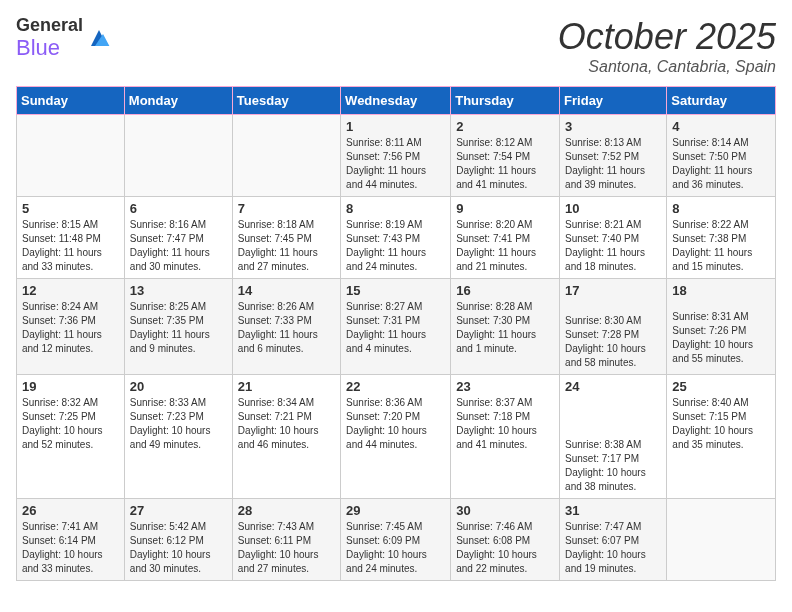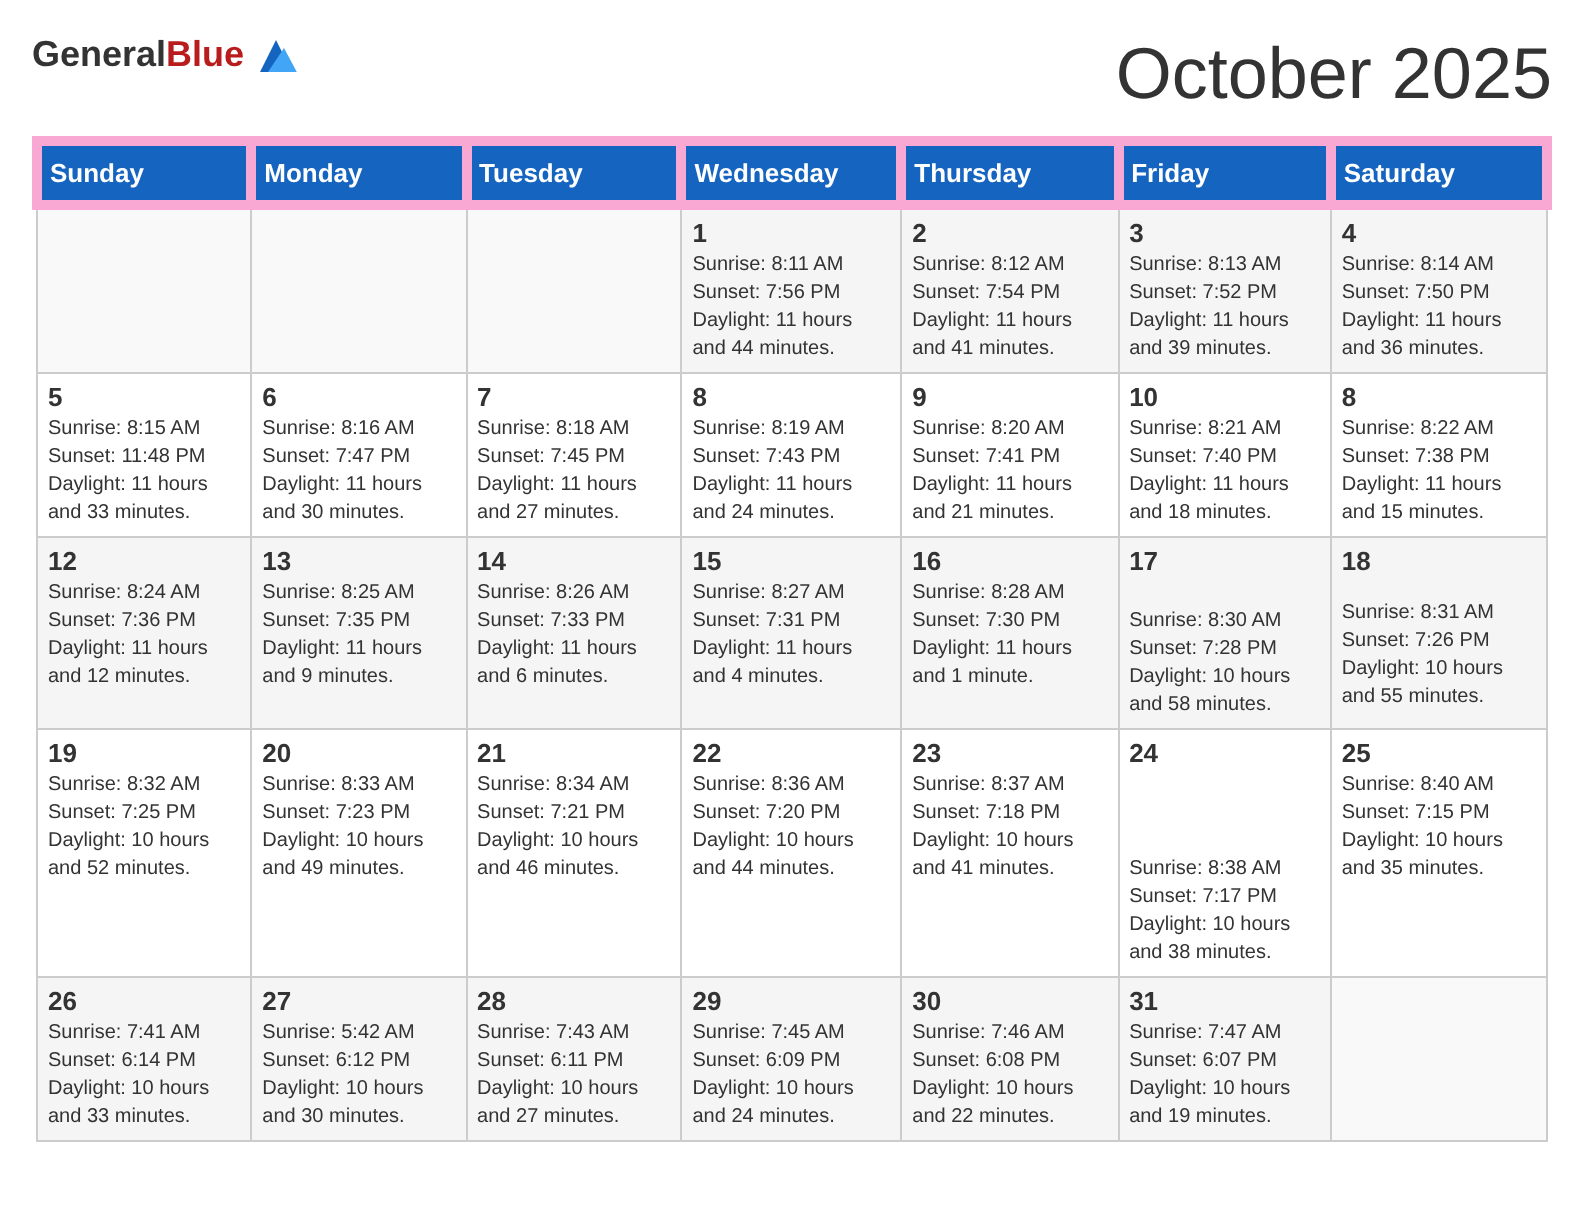--- a/index.html
+++ b/index.html
@@ -15,40 +15,41 @@
       justify-content: space-between;
       align-items: flex-start;
       margin-bottom: 10px;
     }
     .logo {
       display: flex;
       align-items: center;
     }
     .logo-text {
       display: flex;
-      flex-direction: row;
+      flex-direction: column;
       line-height: 1.1;
     }
     .logo-general {
       font-size: 18px;
       font-weight: bold;
       color: #333;
     }
     .logo-blue {
-      font-size: 18px;
-      font-weight: bold;
-      color: #b91c1c;
+      font-size: 22px;
+      font-weight: normal;
+      color: #8b5cf6;
     }
     .logo-icon {
       width: 24px;
       height: 24px;
       margin-left: 4px;
     }
     .title-block {
       text-align: right;
+      font-style: italic;
     }
     .month-title {
       font-size: 36px;
       font-weight: 300;
       color: #333;
     }
     .location-title {
       font-size: 16px;
       color: #555;
     }
@@ -57,21 +58,21 @@
       border-collapse: collapse;
       border: 1px solid #ccc;
     }
     .calendar th {
       background: #1565c0;
       color: #fff;
       font-size: 13px;
       font-weight: bold;
       padding: 6px 4px;
       text-align: left;
-      border: 5px solid #f9a8d4;
+      border: 1px solid #f9a8d4;
     }
     .calendar td {
       vertical-align: top;
       border: 1px solid #ccc;
       padding: 4px 5px;
       width: 113px;
       min-height: 80px;
       font-size: 10.5px;
       color: #333;
       background: #fff;
@@ -106,20 +107,21 @@
       <span class="logo-general">General</span>
       <span class="logo-blue">Blue</span>
     </div>
     <svg class="logo-icon" viewBox="0 0 30 30">
       <polygon points="5,25 15,5 25,25" fill="#1565c0"></polygon>
       <polygon points="10,25 20,10 28,25" fill="#42a5f5"></polygon>
     </svg>
   </div>
   <div class="title-block">
     <div class="month-title">October 2025</div>
+    <div class="location-title">Santona, Cantabria, Spain</div>
   </div>
 </div>
 
 <table class="calendar">
   <thead>
     <tr>
     <th>Sunday</th>
         <th>Monday</th>
         <th>Tuesday</th>
         <th>Wednesday</th>

